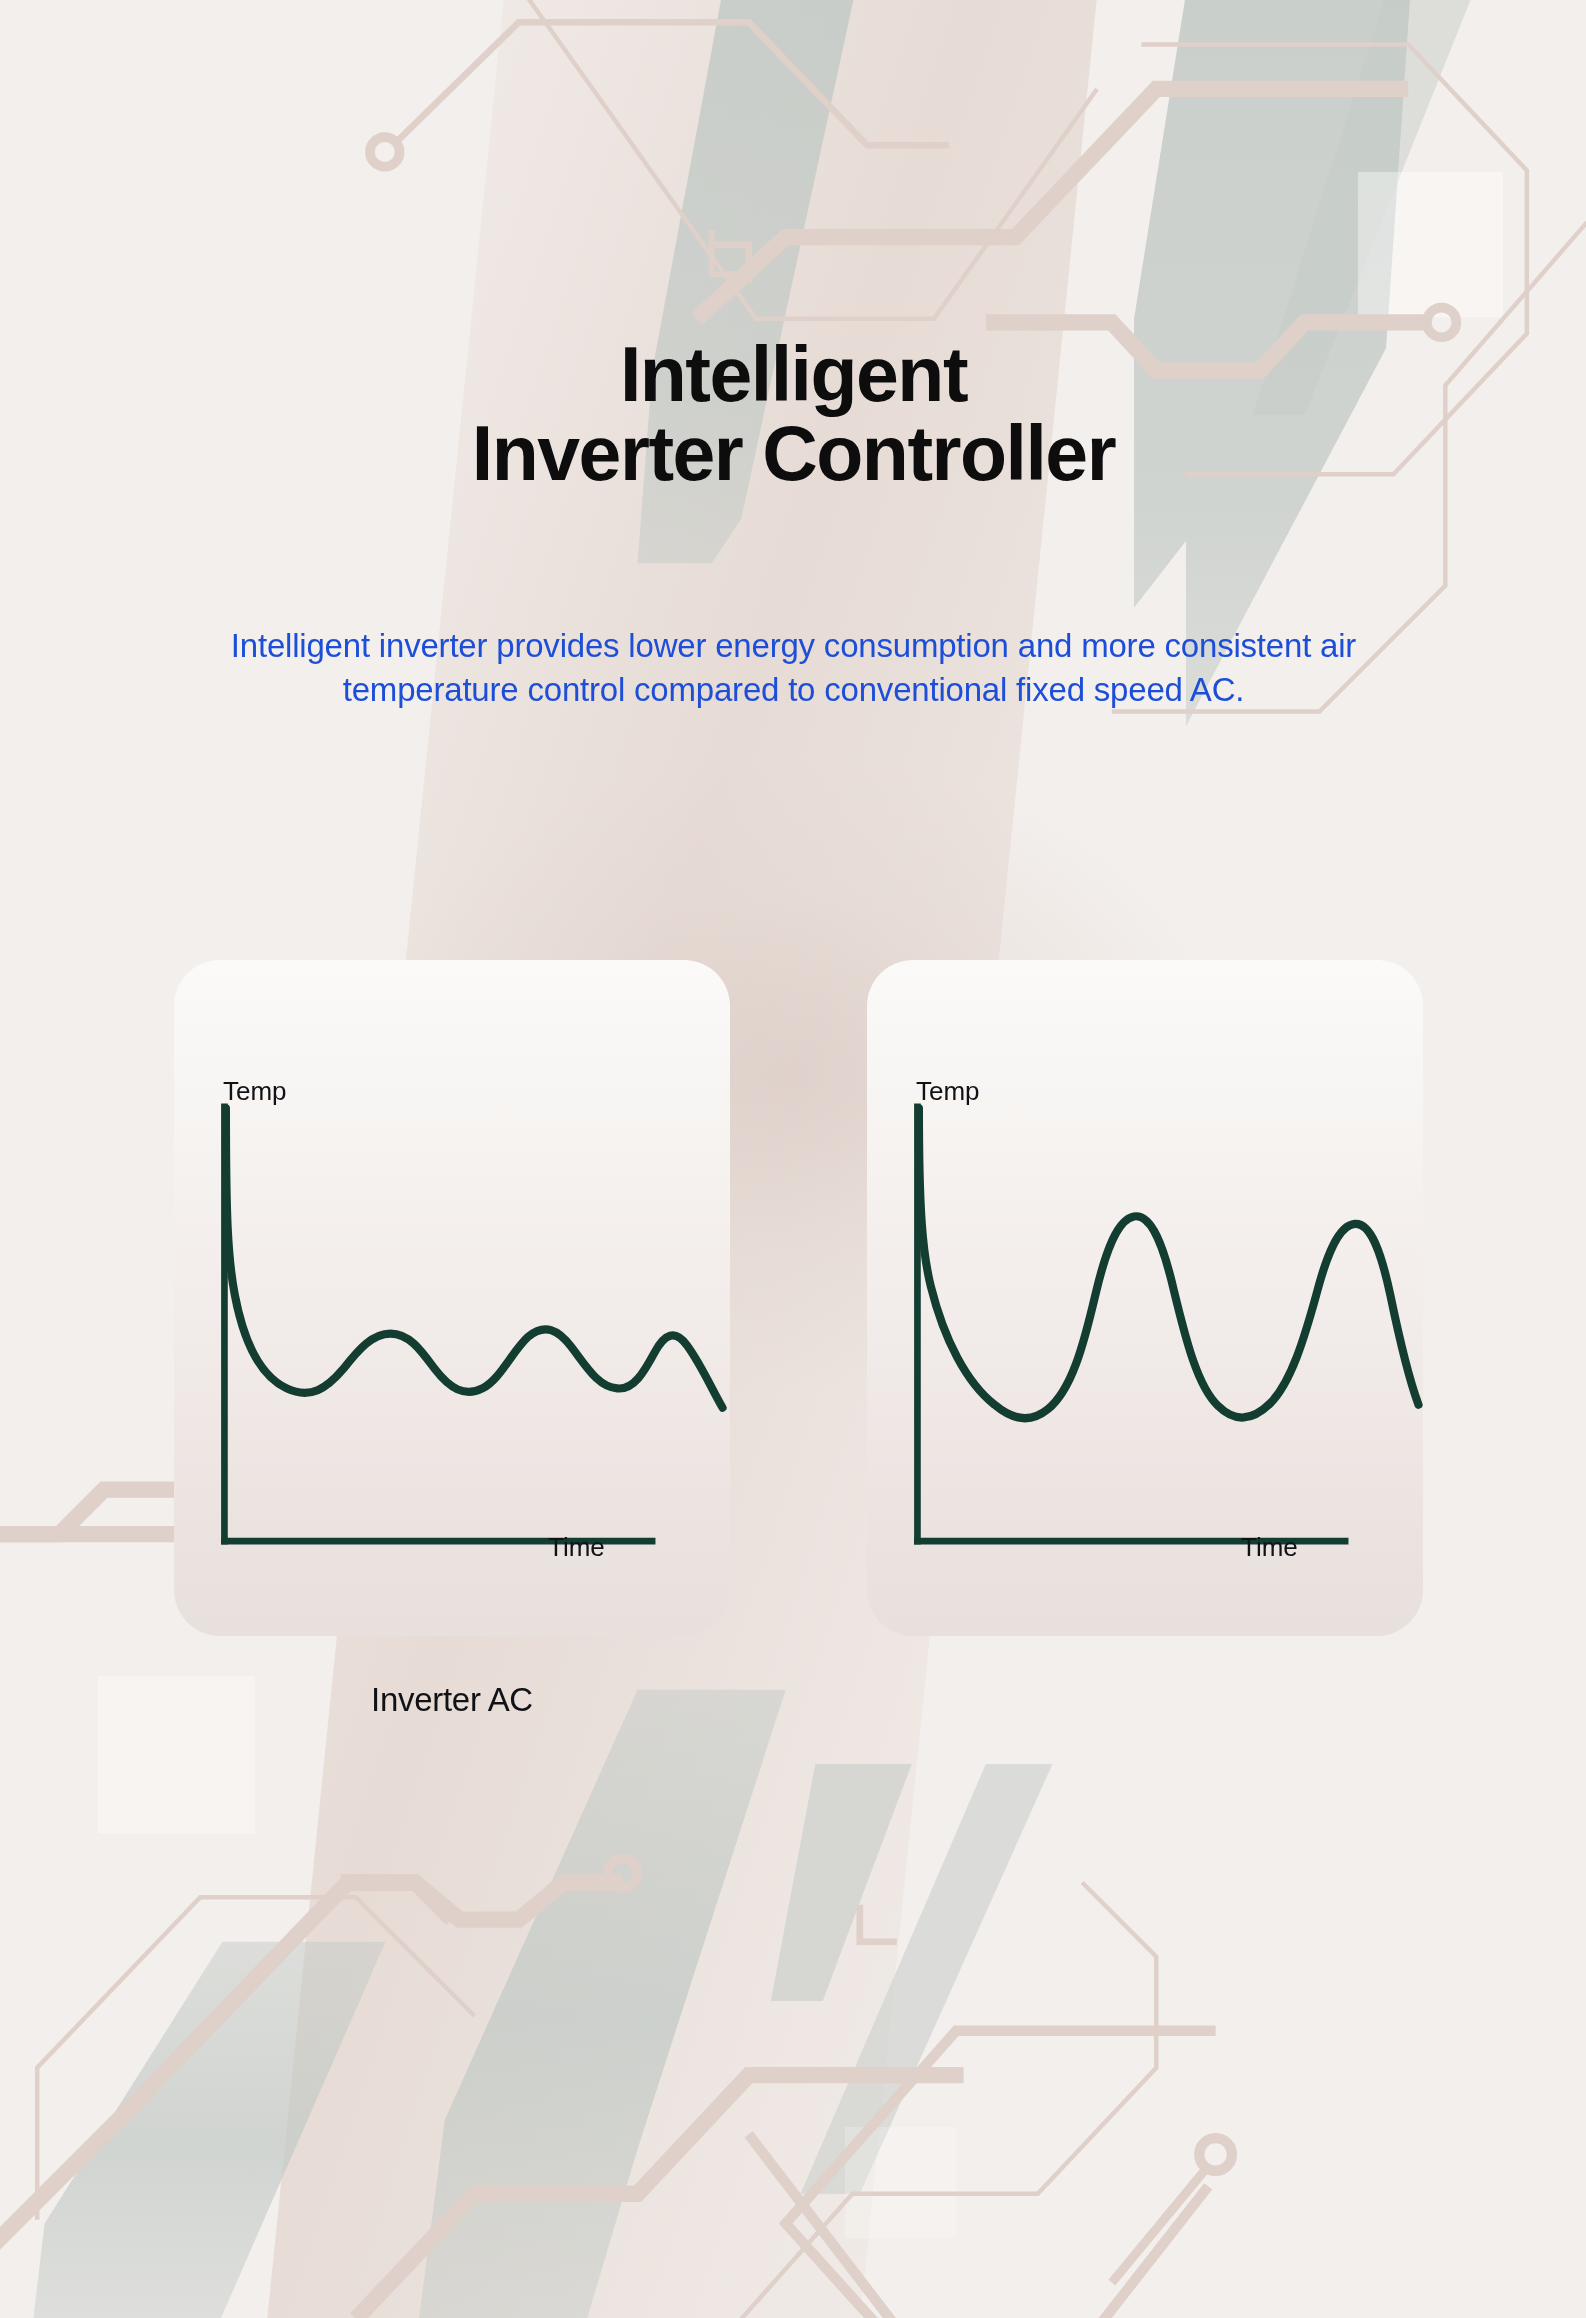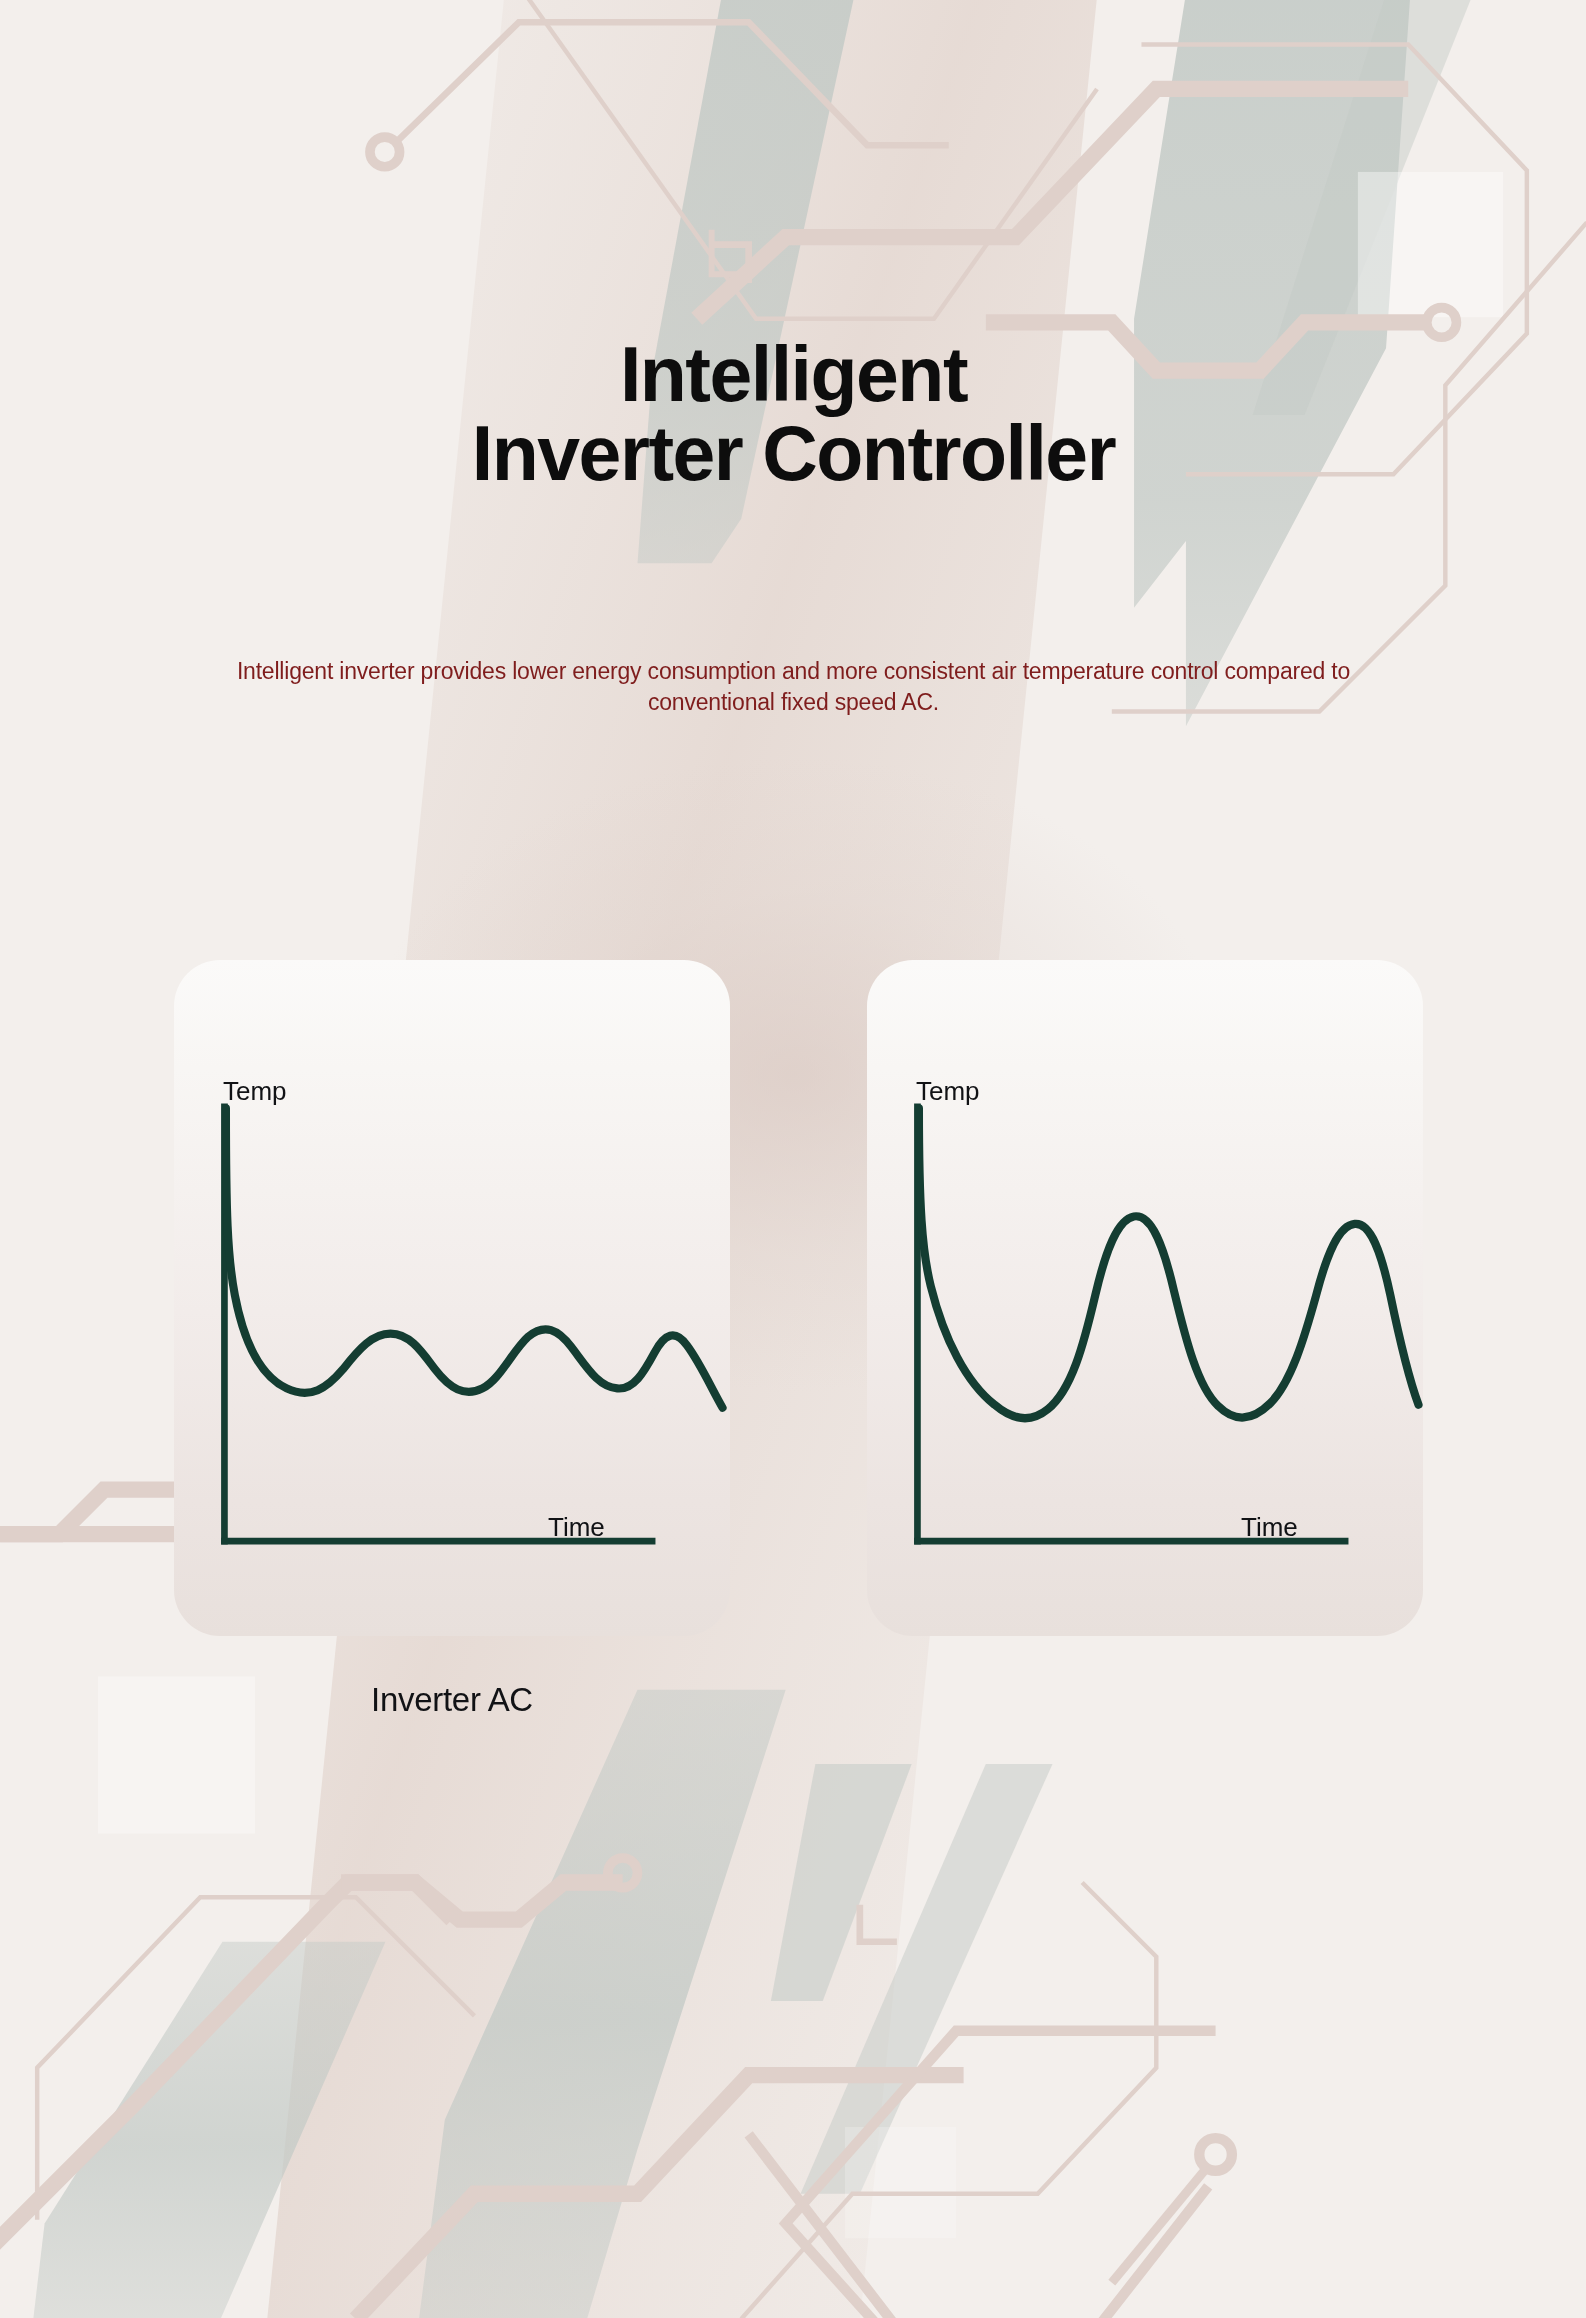--- a/index.html
+++ b/index.html
@@ -44,27 +44,27 @@
     text-align:center;
     font-size:77px;
     line-height:1.02;
     font-weight:bold;
     letter-spacing:-1.5px;
     color:#0d0d0d;
     white-space:pre-line;
   }
   .subtitle {
     position:absolute;
-    left:50%; top:656px;
+    left:50%; top:624px;
     transform:translateX(-50%);
     width:1126px;
     text-align:center;
-    font-size:23px;
+    font-size:33px;
     line-height:1.33;
-    color:#7f1d1d;
+    color:#1d4ed8;
     letter-spacing:-0.2px;
   }
   
   .card {
     position:absolute;
     top:960px;
     width:556px; height:676px;
     border-radius:46px;
     background:linear-gradient(180deg,
         #fbfaf9 0%,
@@ -96,21 +96,21 @@
     fill:none;
   }
   .axis-label {
     position:absolute;
     font-size:26px;
     font-weight:500;
     color:#111215;
     letter-spacing:0px;
   }
   .y-label { left:49px;  top:116px; }
-  .x-label { left:374px; top:552px; }
+  .x-label { left:374px; top:572px; }
 
   .card-caption {
     position:absolute;
     top:1681px;
     width:556px;
     text-align:center;
     font-size:33px;
     font-weight:normal;
     color:#111215;
     letter-spacing:-0.3px;

